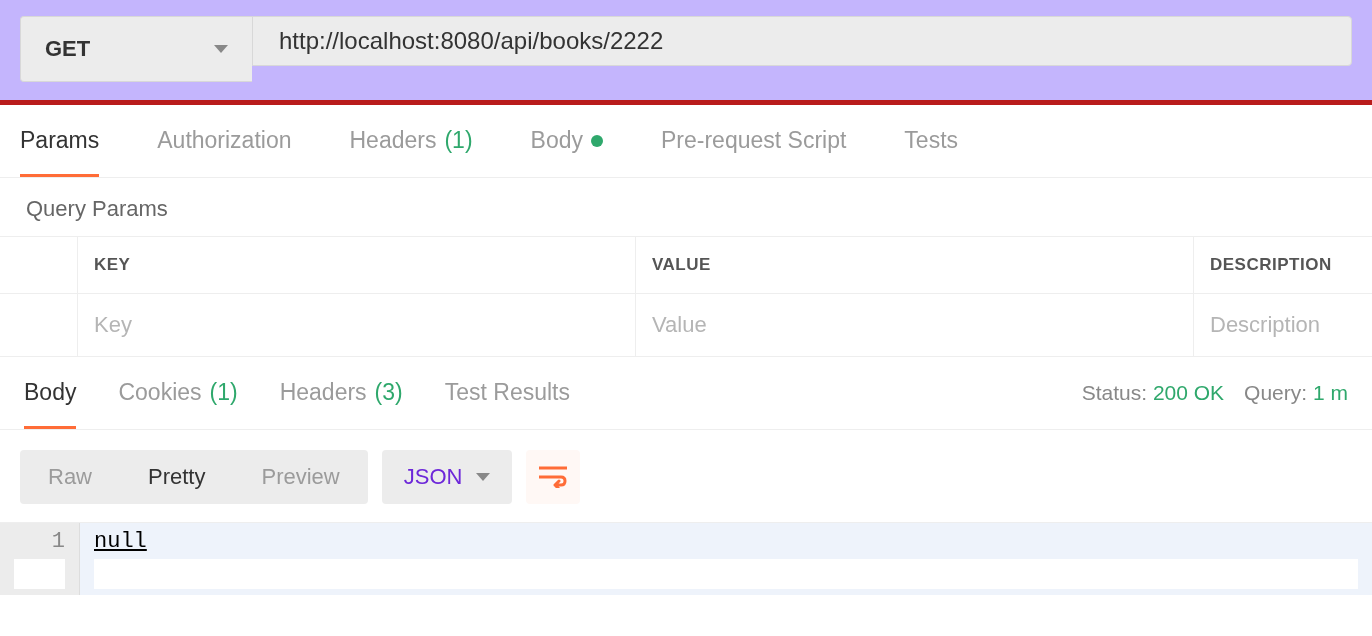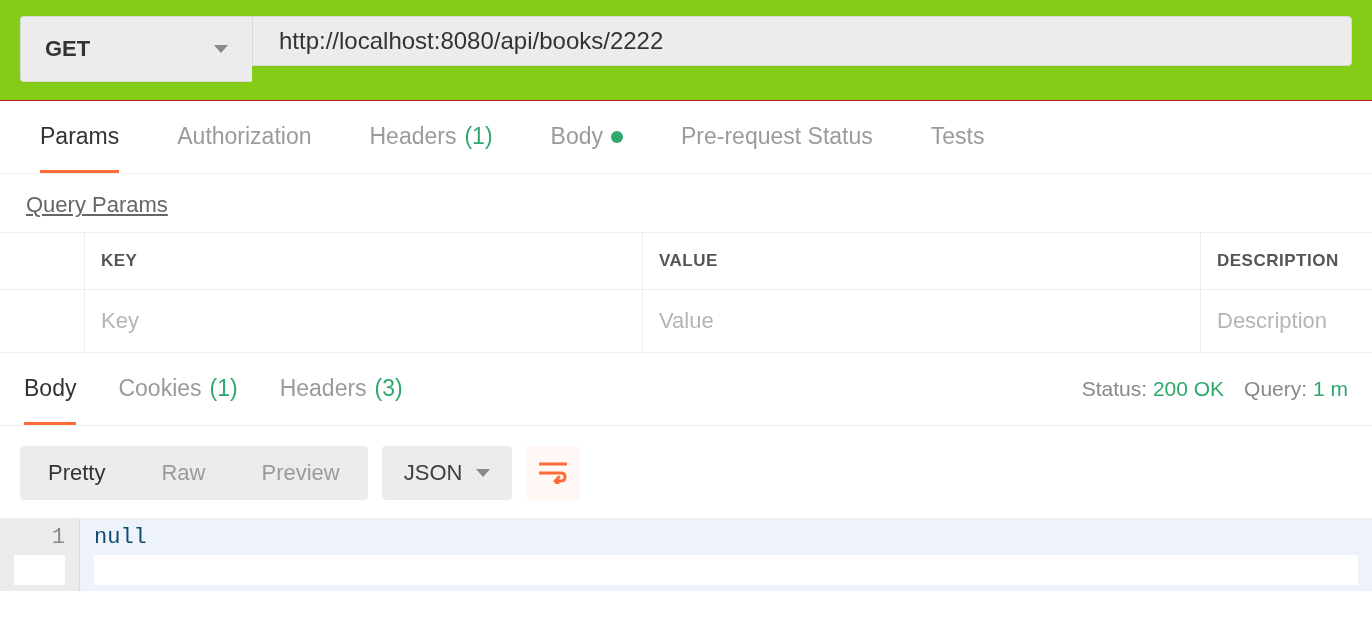--- a/index.html
+++ b/index.html
@@ -5,22 +5,22 @@
 * { box-sizing: border-box; margin: 0; padding: 0; }
 body {
   font-family: -apple-system, BlinkMacSystemFont, "Segoe UI", Helvetica, Arial, sans-serif;
   background: #fff;
   color: #333;
   width: 1372px;
 }
 .request-bar {
   display: flex;
   padding: 16px 20px 18px 20px;
-  background: #84cc16;
-  border-bottom: 1px solid #b91c1c;
+  background: #c4b5fd;
+  border-bottom: 5px solid #b91c1c;
 }
 .method-select {
   display: flex;
   align-items: center;
   justify-content: space-between;
   width: 232px;
   height: 66px;
   background: #ececec;
   border: 1px solid #d8d8d8;
   border-right: none;
@@ -42,21 +42,21 @@
   border-radius: 0 4px 4px 0;
   background: #ececec;
   padding: 0 26px;
   font-size: 24px;
   color: #333;
   outline: none;
 }
 .tabs {
   display: flex;
   gap: 58px;
-  padding: 0 40px;
+  padding: 0 20px;
   border-bottom: 1px solid #eee;
 }
 .tab {
   padding: 22px 0 20px 0;
   font-size: 23px;
   color: #9b9b9b;
   cursor: pointer;
   border-bottom: 3px solid transparent;
   display: flex;
   align-items: center;
@@ -65,27 +65,25 @@
 .tab.active { color: #333; border-bottom-color: #ff6c37; }
 .count { color: #2fa86c; }
 .dot {
   width: 12px; height: 12px; border-radius: 50%;
   background: #2fa86c; display: inline-block;
 }
 .section-title {
   font-size: 22px; color: #666;
   padding: 18px 26px 14px 26px;
   border-bottom: 1px solid #eee;
-  text-decoration: underline;
 }
 .params-table { width: 100%; }
 .params-head, .params-row {
   display: flex;
   border-bottom: 1px solid #eee;
-  padding-left: 7px;
 }
 .drag-col {
   width: 78px;
   border-right: 1px solid #eee;
   background: #fff;
 }
 .col {
   border-right: 1px solid #eee;
   padding: 18px 16px;
 }
@@ -155,21 +153,21 @@
 }
 .btn.active { color: #333; }
 .format-select {
   display: flex;
   align-items: center;
   gap: 14px;
   background: #ececec;
   border-radius: 4px;
   padding: 14px 22px;
   font-size: 22px;
-  color: #404040;
+  color: #6d28d9;
   cursor: pointer;
 }
 .wrap-btn {
   width: 54px; height: 54px;
   display: flex; align-items: center; justify-content: center;
   background: #fff8f5;
   border-radius: 4px;
   cursor: pointer;
 }
 .wrap-icon { color: #ff6c37; font-size: 24px; font-weight: bold; }
@@ -186,21 +184,21 @@
   padding: 6px 14px;
   color: #888;
   border-right: 1px solid #ddd;
 }
 .gutter .ln { height: 30px; }
 .code {
   flex: 1;
   padding: 6px 14px;
   background: #eef3fb;
 }
-.code .line { height: 30px; color: #0c4a6e; }
+.code .line { height: 30px; color: #000000; text-decoration: underline; }
 .white-row { background: #fff; }
 </style>
 </head>
 <body>
 
 <div class="request-bar">
   <div class="method-select">
     <span class="method-text">GET</span>
     <span class="caret-down"></span>
   </div>
@@ -216,21 +214,21 @@
     </div>
   <div class="tab">
       <span>Headers</span>
       <span class="count">(1)</span>
     </div>
   <div class="tab">
       <span>Body</span>
       <span class="dot"></span>
     </div>
   <div class="tab">
-      <span>Pre-request Status</span>
+      <span>Pre-request Script</span>
     </div>
   <div class="tab">
       <span>Tests</span>
     </div>
 </div>
 
 <div class="section-title">Query Params</div>
 
 <div class="params-table">
   <div class="params-head">
@@ -253,31 +251,34 @@
         <span>Body</span>
       </div>
     <div class="rtab">
         <span>Cookies</span>
         <span class="count">(1)</span>
       </div>
     <div class="rtab">
         <span>Headers</span>
         <span class="count">(3)</span>
       </div>
+    <div class="rtab">
+        <span>Test Results</span>
+      </div>
   </div>
   <div class="status-block">
     <div><span>Status:</span> <span class="status-val">200 OK</span></div>
     <div><span>Query:</span> <span class="status-val">1 m</span></div>
   </div>
 </div>
 
 <div class="body-toolbar">
   <div class="btn-group">
+    <div class="btn">Raw</div>
     <div class="btn active">Pretty</div>
-    <div class="btn">Raw</div>
     <div class="btn">Preview</div>
   </div>
   <div class="format-select">
     <span>JSON</span>
     <span class="caret-down"></span>
   </div>
   <div class="wrap-btn">
     <svg class="wrap-icon" width="28" height="22" viewBox="0 0 28 22">
       <path d="M0 2 H28 M0 11 H22 Q26 11 26 15 Q26 19 22 19 H16 M16 19 L20 15 M16 19 L20 23" stroke="#ff6c37" stroke-width="3" fill="none" stroke-linecap="round"></path>
     </svg>

